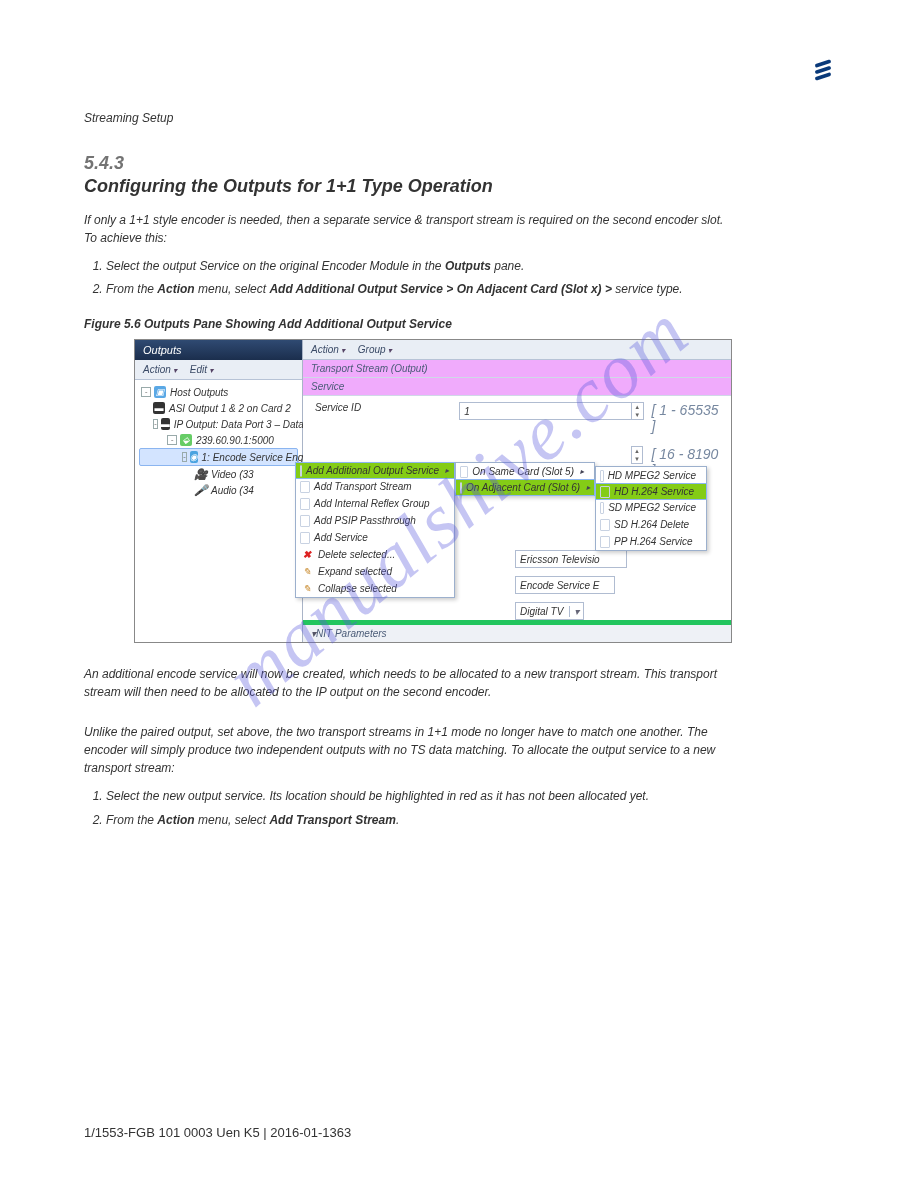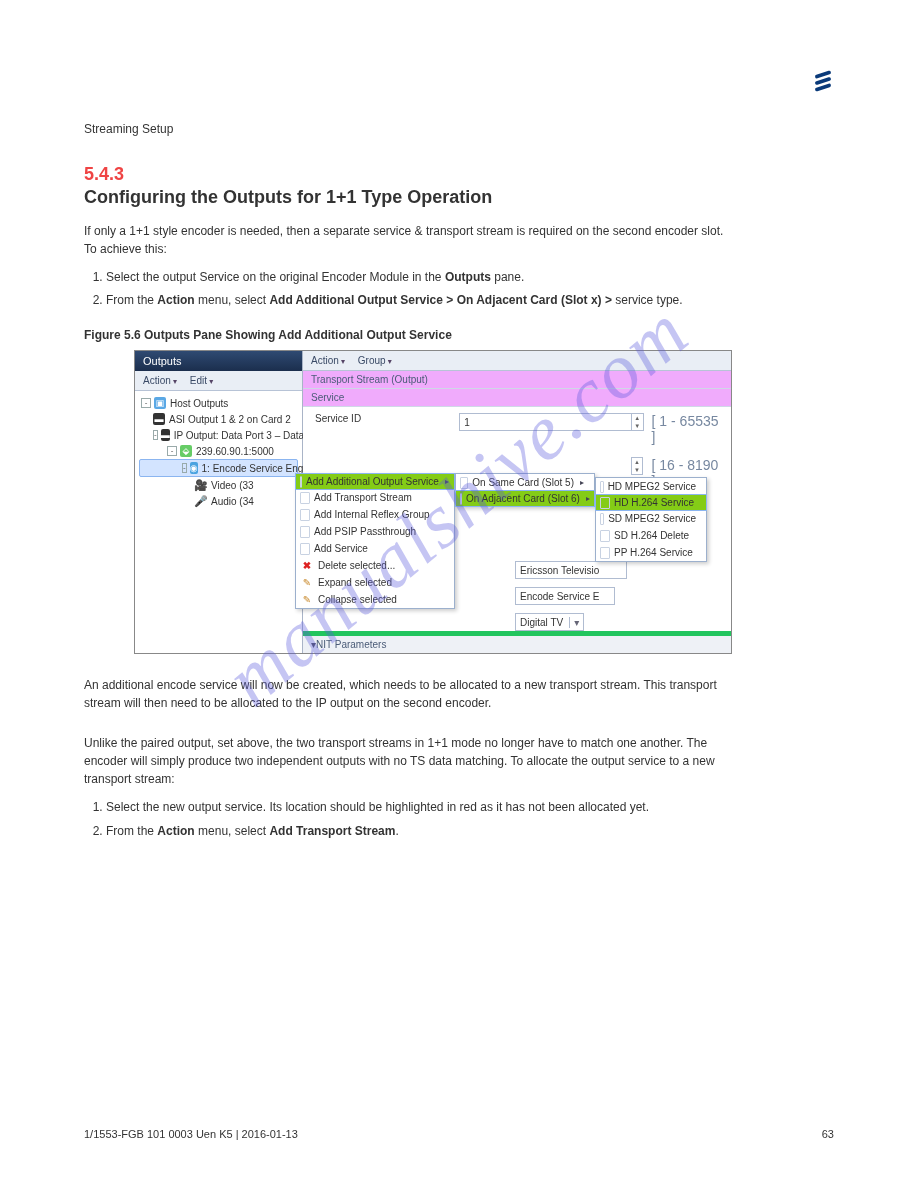--- a/index.html
+++ b/index.html
@@ -8,27 +8,28 @@
     background: #fff;
     width: 918px;
     height: 1188px;
     position: relative;
     font-size: 11px;
     color: #333;
   }
   .page {
     position: absolute;
     left: 84px;
-    top: 70px;
+    top: 59px;
     width: 750px;
+    font-style: italic;
   }
   .logo { position: absolute; right: 0; top: 0; }
   .logo svg { width: 22px; height: 22px; }
   .header-text { font-size: 12px; color: #333; margin-top: 50px; line-height: 1.5; }
-  .section-num { font-size: 18px; font-weight: bold; color: #ef4444; margin-top: 26px; }
+  .section-num { font-size: 18px; font-weight: bold; color: #737373; margin-top: 26px; }
   .section-title { font-size: 18px; font-weight: bold; color: #333; margin-top: 2px; }
   .body-text { font-size: 12px; color: #333; margin-top: 14px; line-height: 1.5; max-width: 640px; }
   .numlist { font-size: 12px; color: #333; margin-top: 10px; line-height: 1.6; padding-left: 22px; }
   .numlist li { margin-bottom: 4px; }
   .bold { font-weight: bold; }
   .caption { font-size: 12px; font-weight: bold; color: #333; margin-top: 18px; margin-bottom: 8px; }
 
   
   .watermark {
     position: absolute;
@@ -140,21 +141,21 @@
   .collapsible {
     position: absolute; left: 0; right: 0;
     background: #eef1f6; border-top: 5px solid #22c55e; color: #4a5b77;
     padding: 3px 8px; font-size: 10px;
   }
   .collapsible::before { content: "\25BE "; color: #556; }
 
   .footer-text { font-size: 12px; color: #333; line-height: 1.5; margin-top: 22px; max-width: 640px; }
   .footer-bar {
     position: absolute; left: 84px; bottom: 48px; width: 750px;
-    display: flex; justify-content: space-between; font-size: 11px; color: #333; gap: 43px;
+    display: flex; font-size: 13px; color: #333;
   }
 </style>
 </head>
 <body>
 
 <div class="page">
 
   <div class="logo">
     <svg viewBox="0 0 24 24">
         <g fill="#0a3a7a">

